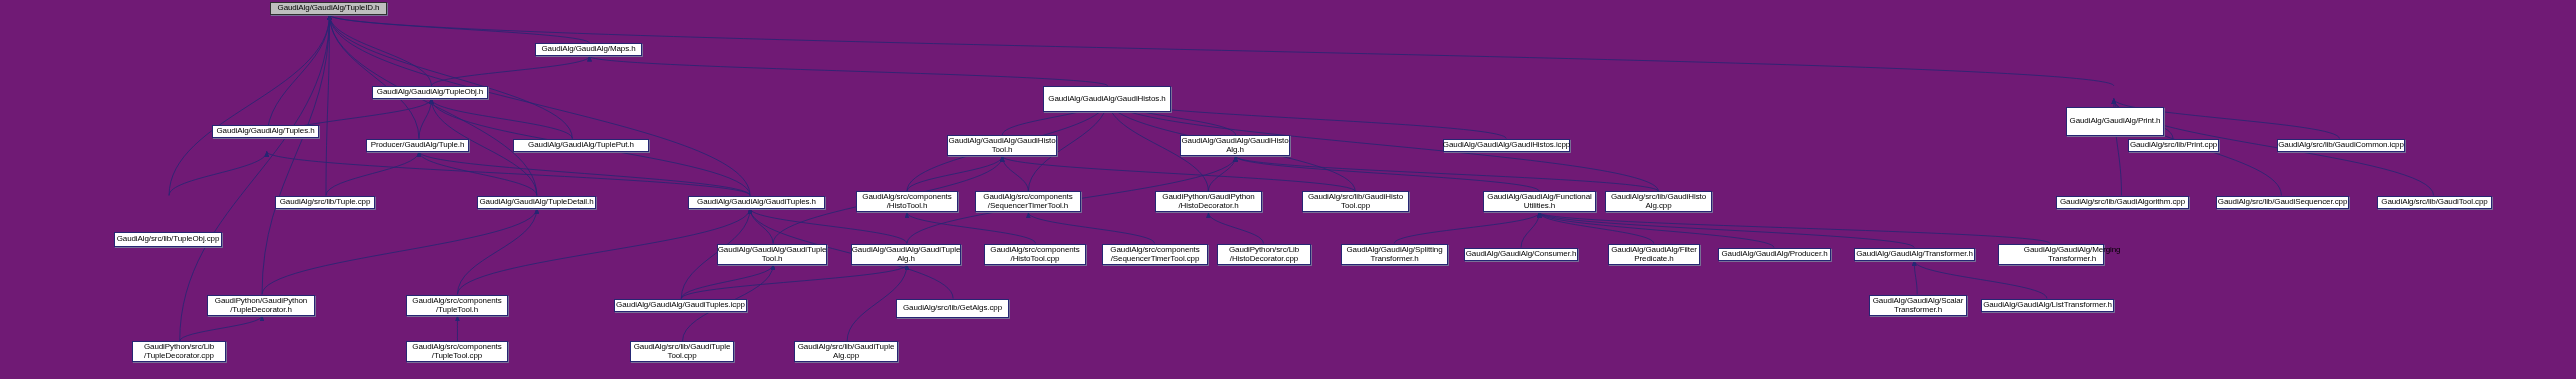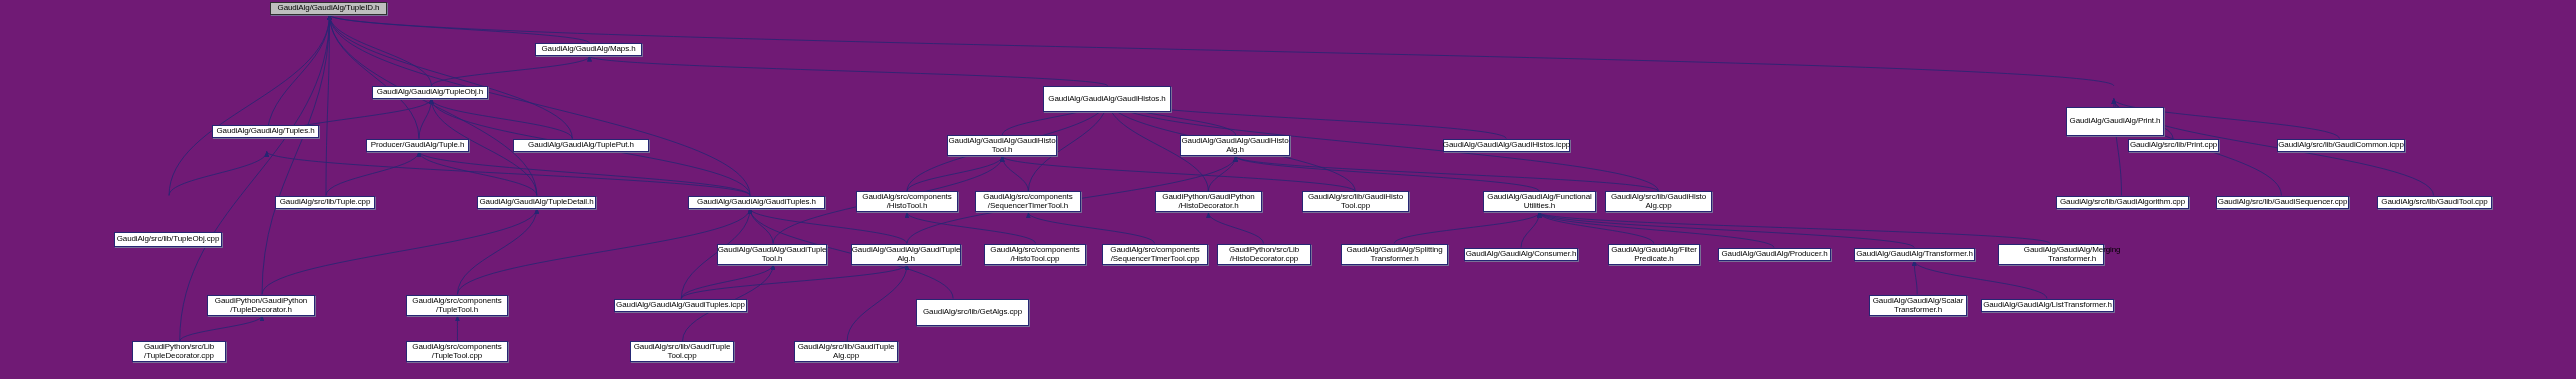--- a/index.html
+++ b/index.html
@@ -146,21 +146,21 @@
 Predicate.h</div>
     <div class="node" style="left: 1718px; top: 248px; width: 113px; height: 13px;">GaudiAlg/GaudiAlg/Producer.h</div>
     <div class="node" style="left: 1854px; top: 248px; width: 121px; height: 13px;">GaudiAlg/GaudiAlg/Transformer.h</div>
     <div class="node" style="left: 1998px; top: 244px; width: 106px; height: 21.3px; padding-left: 44px;">GaudiAlg/GaudiAlg/Merging
 Transformer.h</div>
     <div class="node" style="left: 207px; top: 295px; width: 108px; height: 21.3px;">GaudiPython/GaudiPython
 /TupleDecorator.h</div>
     <div class="node" style="left: 406px; top: 295px; width: 102px; height: 21.3px;">GaudiAlg/src/components
 /TupleTool.h</div>
     <div class="node" style="left: 614px; top: 299px; width: 133px; height: 13px;">GaudiAlg/GaudiAlg/GaudiTuples.icpp</div>
-    <div class="node" style="left: 896px; top: 299px; width: 113px; height: 27px; margin-left: 20px;">GaudiAlg/src/lib/GetAlgs.cpp</div>
+    <div class="node" style="left: 896px; top: 299px; width: 113px; height: 19px;">GaudiAlg/src/lib/GetAlgs.cpp</div>
     <div class="node" style="left: 1869px; top: 295px; width: 98px; height: 21.3px;">GaudiAlg/GaudiAlg/Scalar
 Transformer.h</div>
     <div class="node" style="left: 1981px; top: 299px; width: 133px; height: 13px;">GaudiAlg/GaudiAlg/ListTransformer.h</div>
     <div class="node" style="left: 132px; top: 341px; width: 94px; height: 21.3px;">GaudiPython/src/Lib
 /TupleDecorator.cpp</div>
     <div class="node" style="left: 406px; top: 341px; width: 102px; height: 21.3px;">GaudiAlg/src/components
 /TupleTool.cpp</div>
     <div class="node" style="left: 630px; top: 341px; width: 104px; height: 21.3px;">GaudiAlg/src/lib/GaudiTuple
 Tool.cpp</div>
     <div class="node" style="left: 794px; top: 341px; width: 104px; height: 21.3px;">GaudiAlg/src/lib/GaudiTuple

